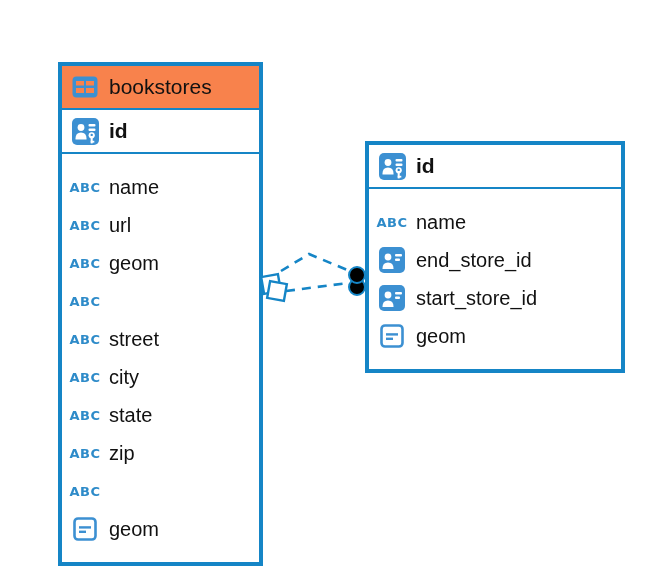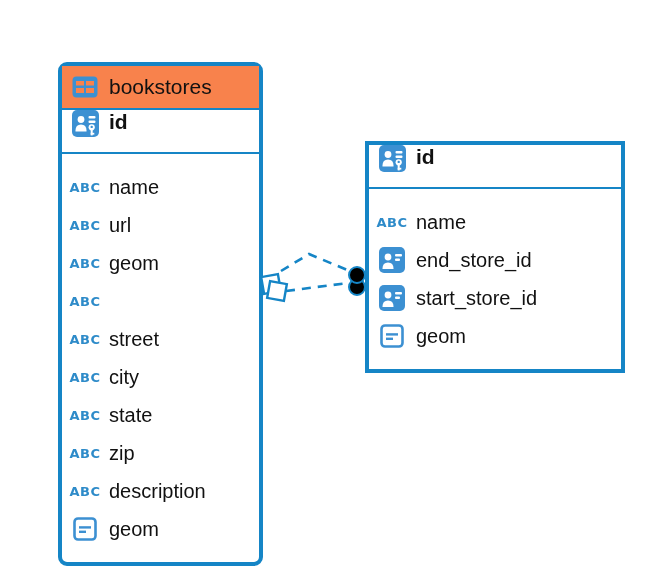--- a/index.html
+++ b/index.html
@@ -13,29 +13,29 @@
     background:#ffffff;
     font-family:"Liberation Sans", sans-serif;
     color:var(--text);
   }
   .canvas{position:absolute;inset:0;}
   .table-card{
     position:absolute;background:#ffffff;
     border:4px solid var(--accent);
     box-sizing:border-box;
   }
-  .t0{left:58px;top:62px;width:205px;border-radius:9px;}
+  .t0{left:58px;top:62px;width:205px;}
   .t1{left:365px;top:141px;width:260px;}
   .entity-header{
     height:42px;display:flex;align-items:center;gap:9px;
     padding:0 8px;border-bottom:2px solid var(--accent);
     font-size:21px;white-space:nowrap;
   }
   .pk-row{
-    height:42px;display:flex;align-items:flex-start;gap:9px;
+    height:42px;display:flex;align-items:center;gap:9px;
     padding:0 8px;border-bottom:2px solid var(--accent);
     font-weight:bold;font-size:21px;
   }
   .cols{padding:14px 0;}
   .col-row{
     height:38px;display:flex;align-items:center;gap:9px;
     padding:0 8px;font-size:20px;white-space:nowrap;
   }
   .icon-slot{
     width:30px;flex:0 0 30px;display:flex;align-items:center;justify-content:center;
@@ -128,21 +128,20 @@
           <div class="col-row">
             <span class="icon-slot">
               <span class="abc-glyph">ABC</span>
             </span>
             <span>zip</span>
           </div>
           <div class="col-row">
             <span class="icon-slot">
               <span class="abc-glyph">ABC</span>
             </span>
-            <span>description</span>
           </div>
           <div class="col-row">
             <span class="icon-slot">
               <svg width="24" height="24" viewBox="0 0 24 24">
        <rect x="1.5" y="1.5" width="21" height="21" rx="3.5" fill="#ffffff" stroke="#3C90D2" stroke-width="2.6"></rect>
        <rect x="6" y="9.2" width="12" height="2.4" fill="#3C90D2"></rect>
        <rect x="6" y="13.6" width="7" height="2.4" fill="#3C90D2"></rect>
      </svg>
             </span>
             <span>geom</span>

